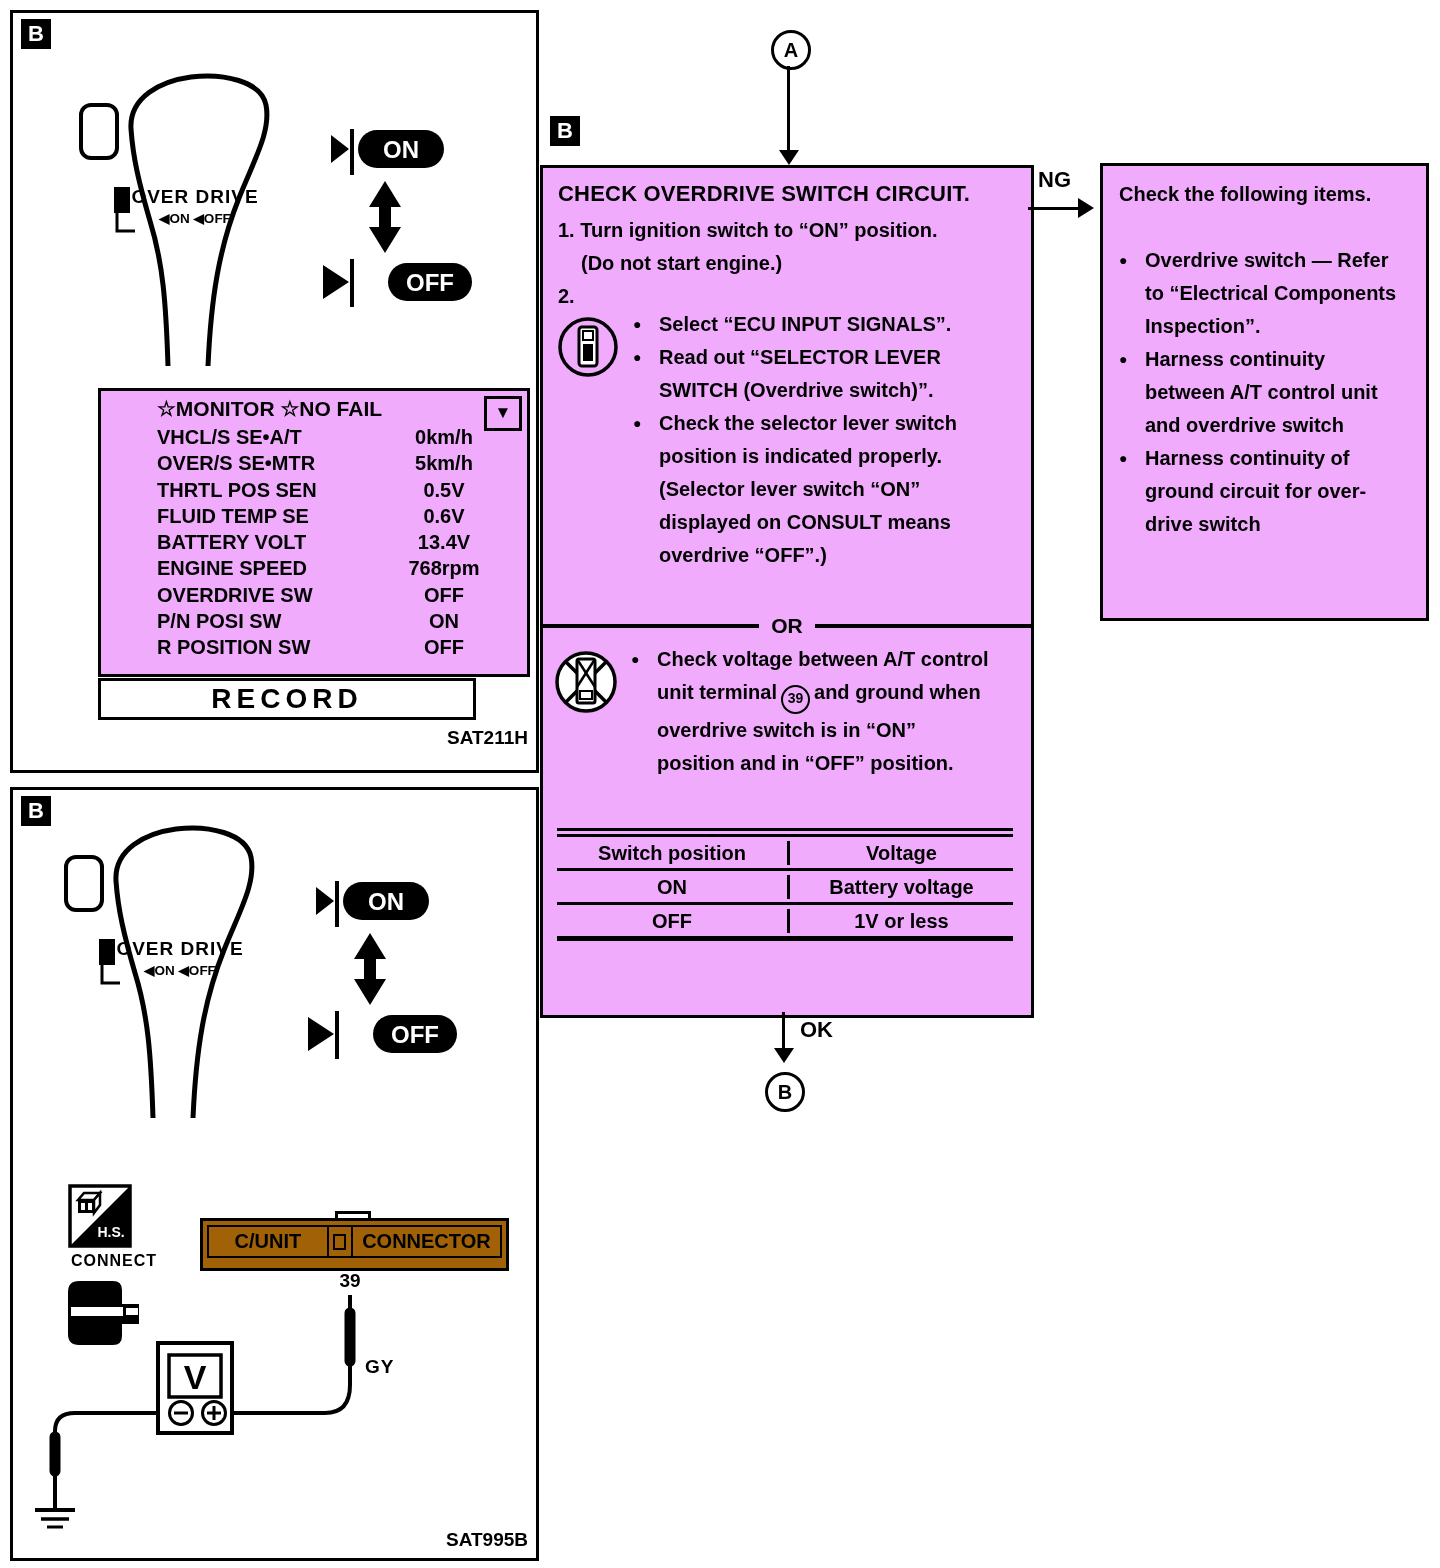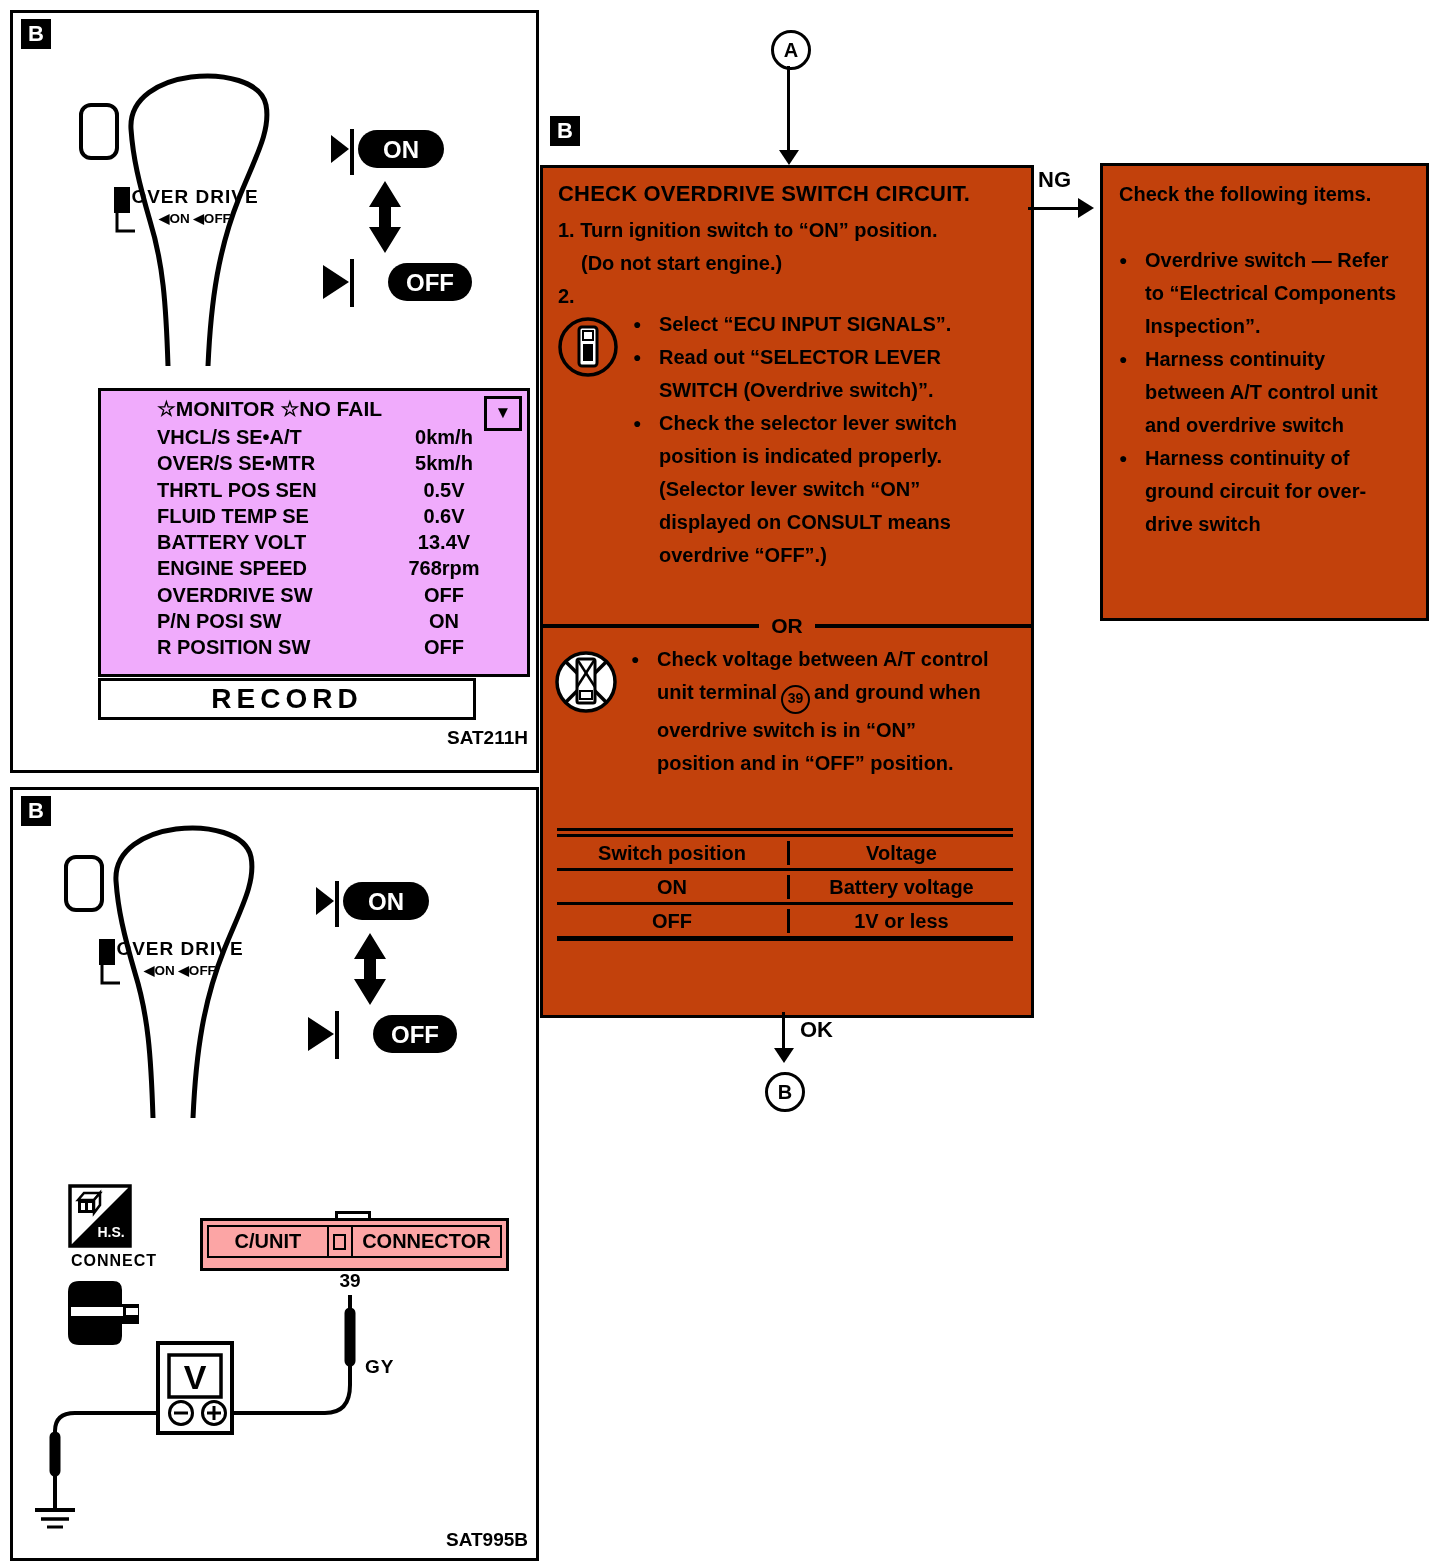--- a/index.html
+++ b/index.html
@@ -2,21 +2,21 @@
 <html><head>
 <meta charset="utf-8">
 <style>
   html,body{margin:0;padding:0;background:#fff;}
   .page{position:relative;width:1440px;height:1568px;background:#fff;color:#000;
         font-family:"Liberation Sans",sans-serif;overflow:hidden;}
   .abs{position:absolute;}
   .panel{position:absolute;border:3px solid #000;background:#fff;}
   .marker{position:absolute;width:30px;height:30px;background:#000;color:#fff;
           font:700 22px/30px "Liberation Sans",sans-serif;text-align:center;}
-  .flowbox{position:absolute;border:3px solid #000;background:#c2410c;}
+  .flowbox{position:absolute;border:3px solid #000;background:#f0abfc;}
   .ftitle{position:absolute;font:700 22px/28px "Liberation Sans",sans-serif;letter-spacing:.2px;}
   .ftext{font:700 20px/33px "Liberation Sans",sans-serif;}
   .bullet{display:flex;}
   .dot{width:26px;font-size:14px;line-height:33px;flex:none;}
   .btext{flex:1;}
   .circ39{display:inline-block;width:25px;height:25px;border:2px solid #000;border-radius:50%;
           text-align:center;font:700 14px/23px "Liberation Sans",sans-serif;margin:0 4px;vertical-align:-4px;}
   .connector-circle{position:absolute;width:34px;height:34px;border:3px solid #000;border-radius:50%;
           text-align:center;font:700 20px/34px "Liberation Sans",sans-serif;background:#fff;}
   .vline{position:absolute;background:#000;}
@@ -41,21 +41,21 @@
           font:700 28px/36px "Liberation Sans",sans-serif;letter-spacing:5px;background:#fff;}
   .caption{position:absolute;font:700 19px/20px "Liberation Sans",sans-serif;}
   
   .vtable{position:absolute;border-top:9px double #000;border-bottom:5px solid #000;}
   .vrow{display:flex;height:31px;align-items:center;}
   .vrow.sep{border-bottom:3px solid #000;}
   .vcell{text-align:center;font:700 20px/24px "Liberation Sans",sans-serif;}
   .vc-l{width:230px;}
   .vc-r{flex:1;border-left:3px solid #000;}
   
-  .cbar{position:absolute;border:3px solid #000;background:#fca5a5;}
+  .cbar{position:absolute;border:3px solid #000;background:#a16207;}
   .cbar-inner{margin:4px;border:2px solid #000;display:flex;height:29px;align-items:center;}
   .cbar-cell{text-align:center;font:700 20px/29px "Liberation Sans",sans-serif;white-space:pre;}
   .cbar-mid{width:22px;align-self:stretch;border-left:2px solid #000;border-right:2px solid #000;
             display:flex;align-items:center;justify-content:center;}
   .cbar-hole{width:9px;height:12px;border:2px solid #000;}
   .cbar-tab{position:absolute;border:3px solid #000;border-bottom:none;background:#fff;}
   .connect-label{position:absolute;text-align:center;font:700 16px/18px "Liberation Sans",sans-serif;letter-spacing:1px;}
   svg{position:absolute;overflow:visible;}
   .svgt-white{fill:#fff;font:700 24px "Liberation Sans",sans-serif;}
   .svgt-dark{fill:#000;font:700 19px "Liberation Sans",sans-serif;letter-spacing:1px;}

